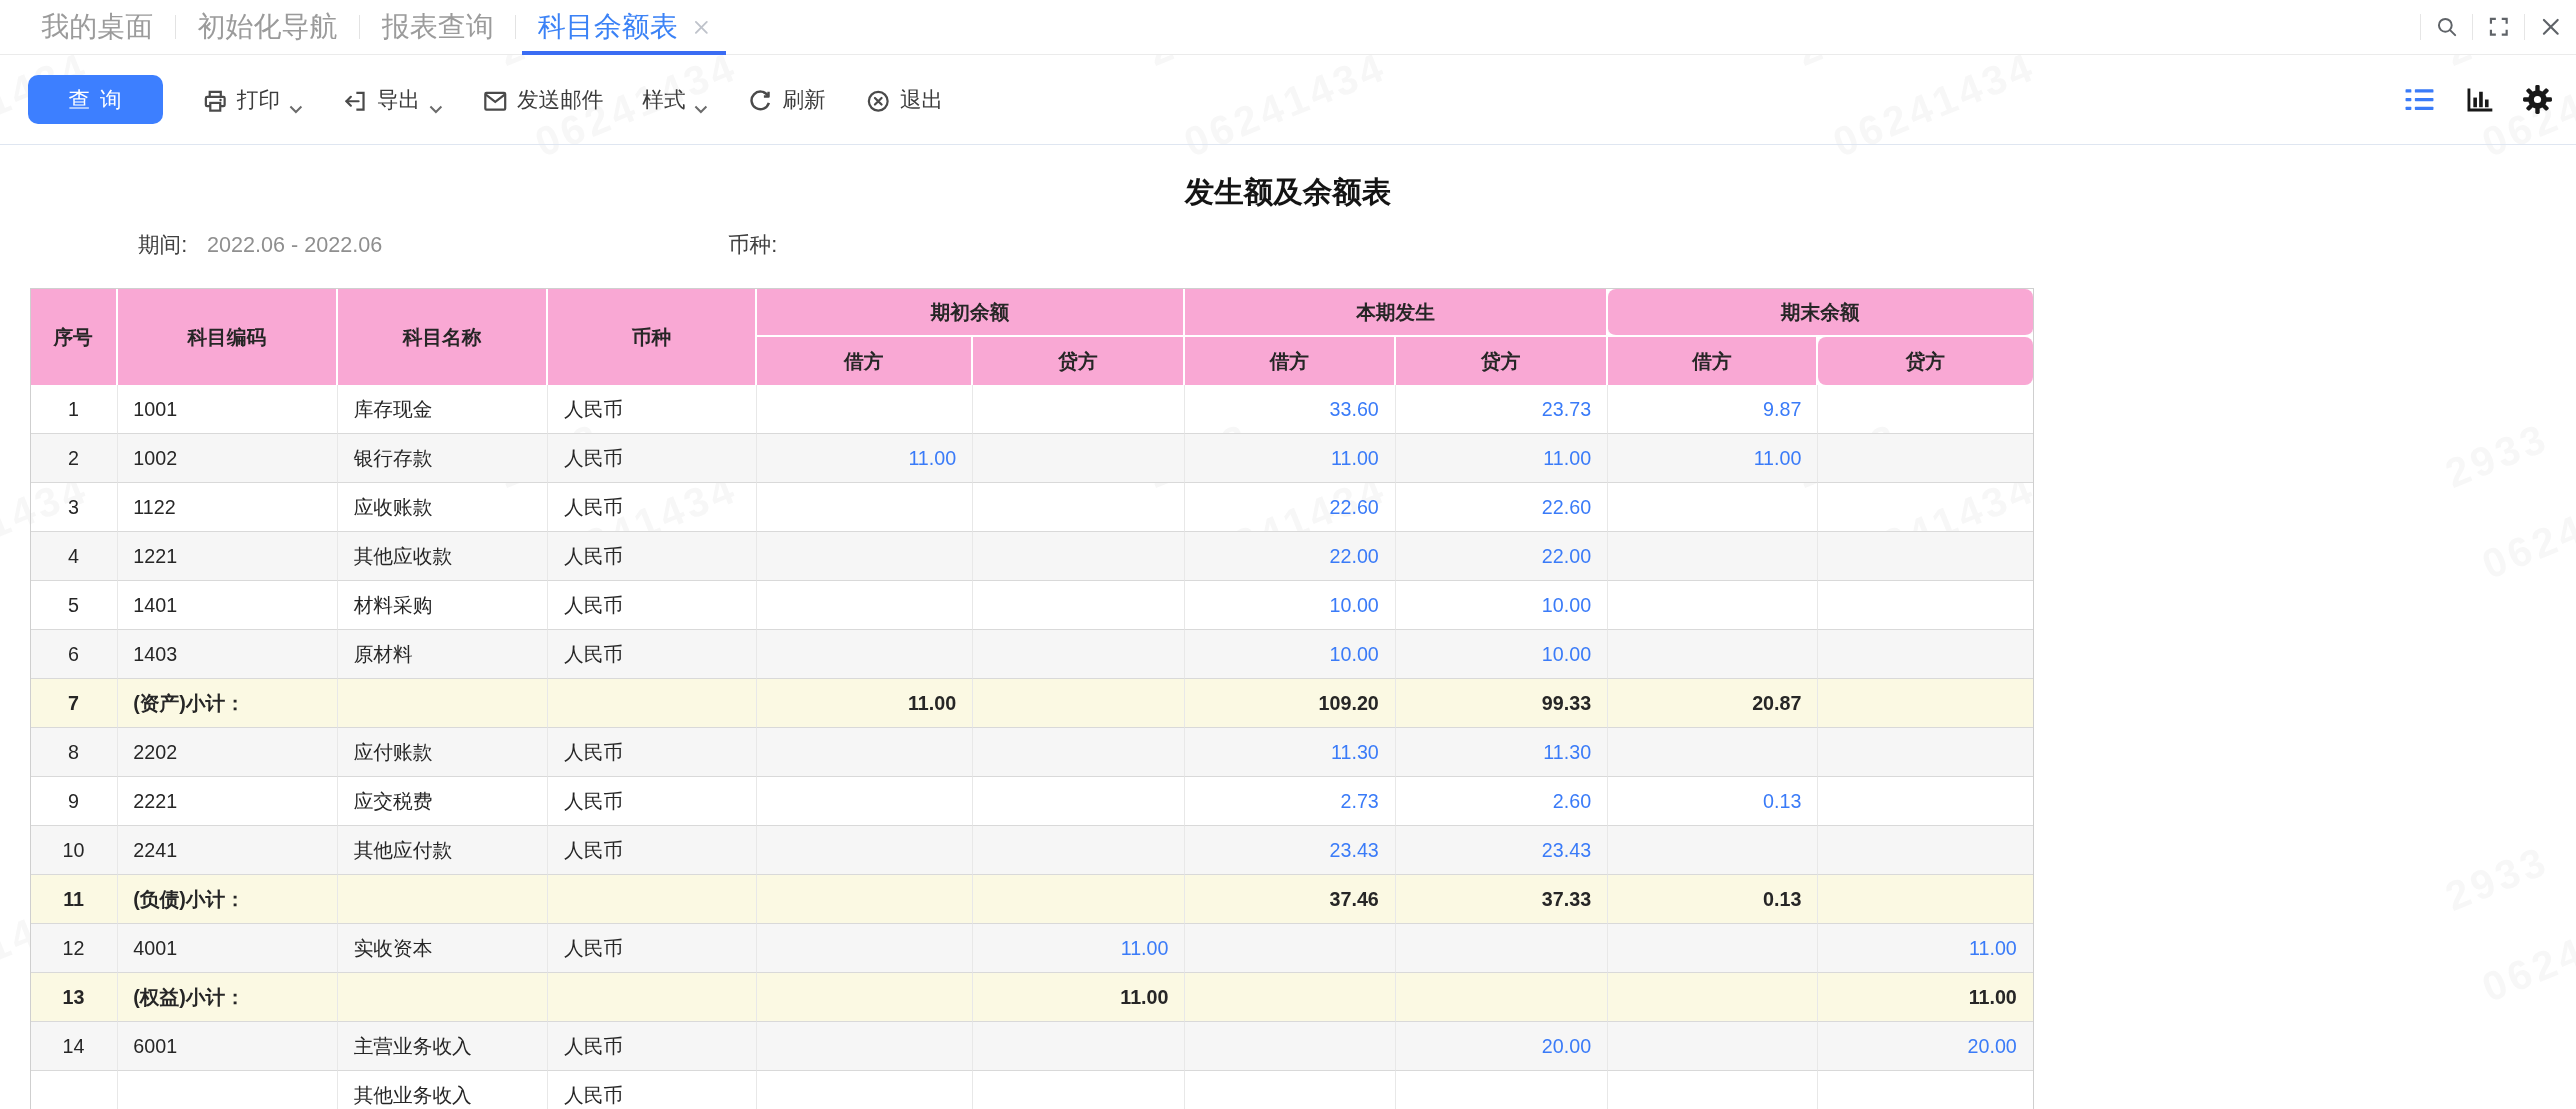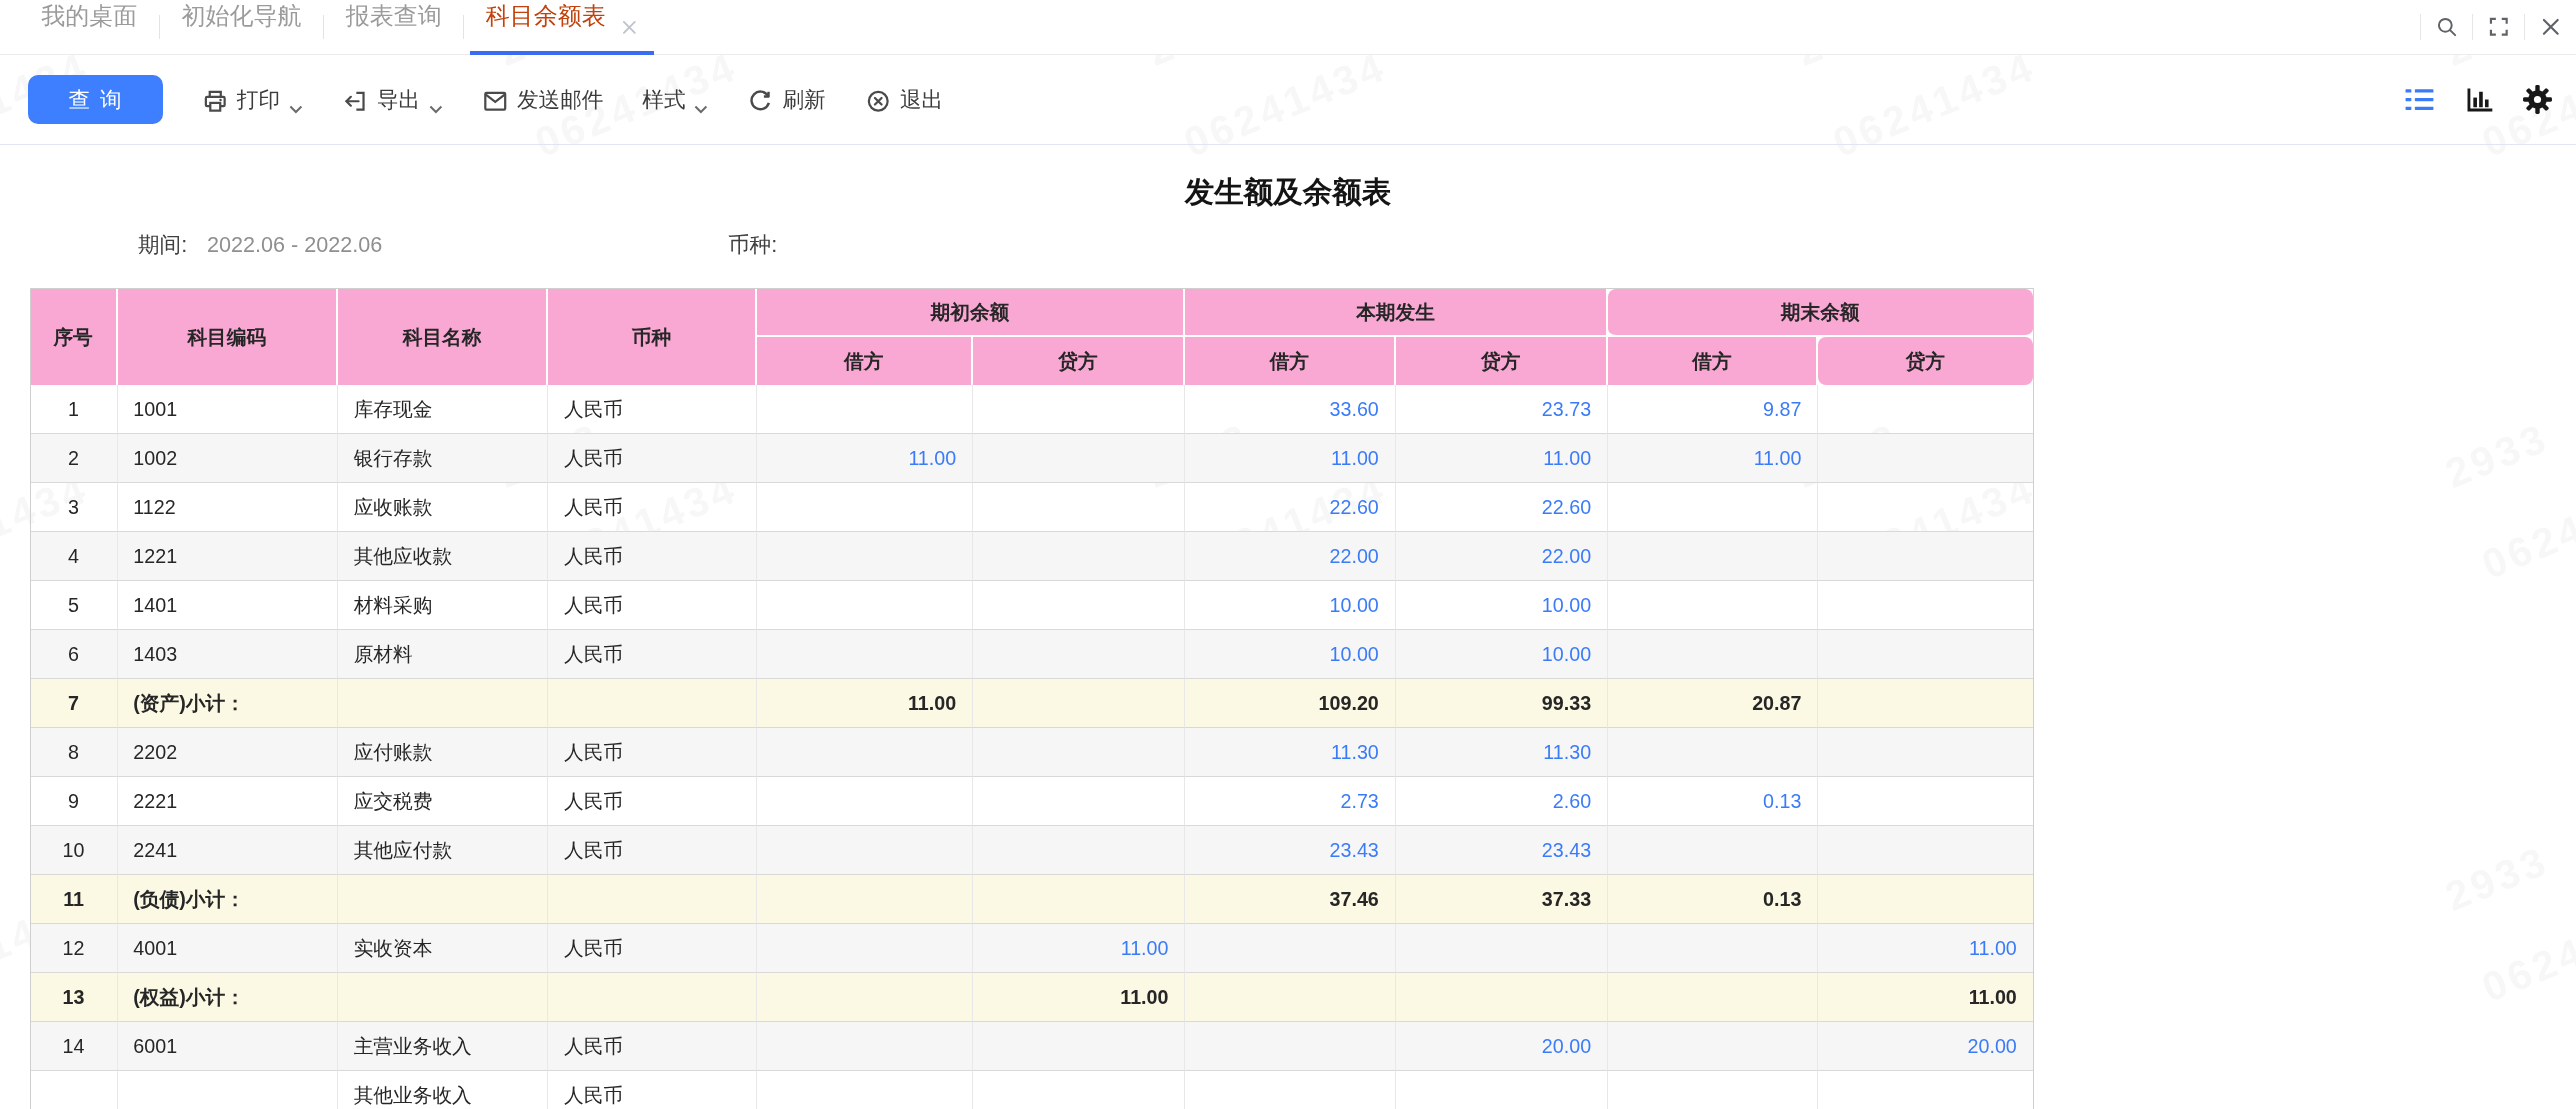--- a/index.html
+++ b/index.html
@@ -15,24 +15,24 @@
     position:absolute; transform:rotate(-22deg);
     font-size:41px; font-weight:700; color:rgba(70,70,70,0.045);
     line-height:98px; letter-spacing:3.9px; white-space:nowrap;
   }
   
   .tabbar {
     position:relative; z-index:2; height:55px; display:flex; align-items:center;
     border-bottom:1px solid #ebebeb; background:#fff; padding-left:19.7px;
   }
   .tab {
-    position:relative; height:55px; display:flex; 
-    padding:0 21.6px; font-size:24px; color:#9b9b9b; cursor:pointer;
-  }
-  .tab.active { color:#c2410c; font-weight:500; }
+    position:relative; height:55px; display:flex; align-items:center;
+    padding:0 21.6px; font-size:28px; color:#9b9b9b; cursor:pointer;
+  }
+  .tab.active { color:#3b82f6; font-weight:500; }
   .tab.active::after {
     content:""; position:absolute; left:5.9px; right:5.9px; bottom:0; height:3.9px;
     background:#3a6cf3;
   }
   .tab-divider { width:1px; height:23.6px; background:#e3e3e3; }
   .tab .close-x { margin-left:13.8px; display:inline-flex; }
   .win-controls { margin-left:auto; display:flex; align-items:center; height:55px; }
   .win-btn { width:51px; height:55px; display:flex; align-items:center; justify-content:center; cursor:pointer; }
   .win-divider { width:1px; height:25.6px; background:#e6e6e6; }
   

